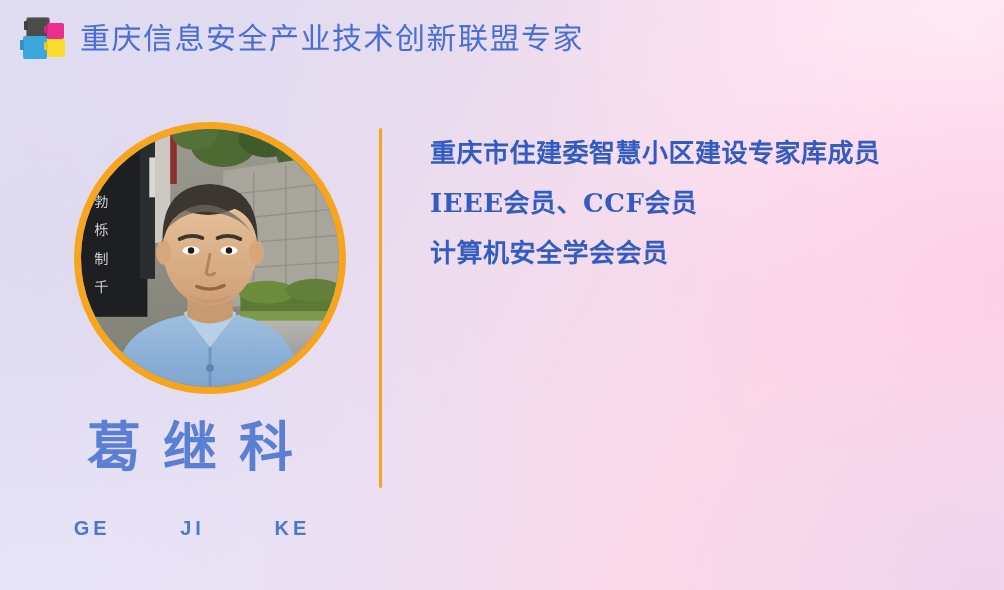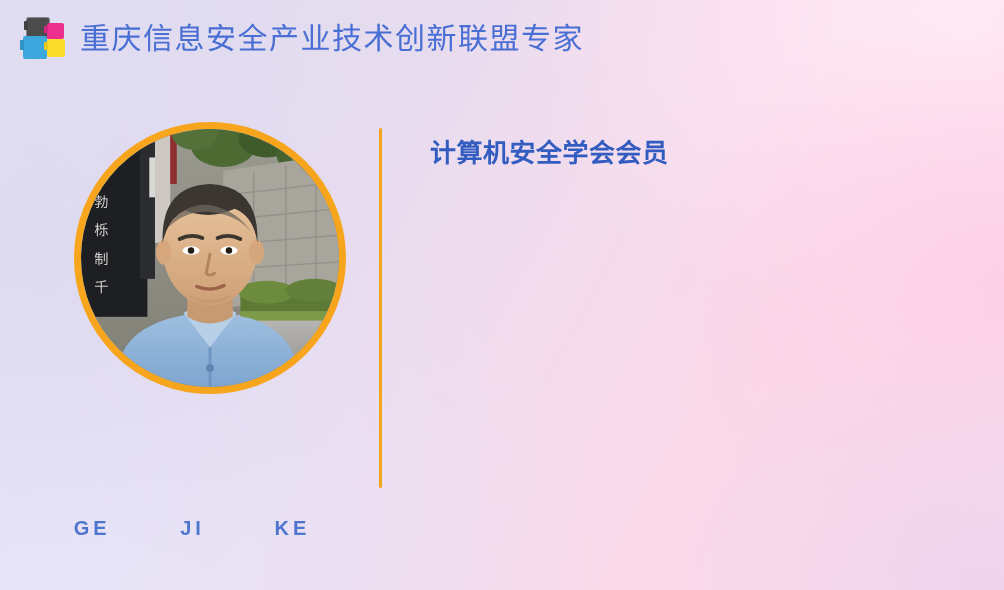--- a/index.html
+++ b/index.html
@@ -327,27 +327,30 @@
 
           <path d="M136 132 L132 152 Q136 156 141 152" stroke="#b2835c" stroke-width="3" fill="none" stroke-linecap="round"></path>
 
           <path d="M122 166 Q136 172 151 165" stroke="#9c6149" stroke-width="3.4" fill="none" stroke-linecap="round"></path>
 
           <path d="M108 172 Q136 188 164 172 Q136 196 108 172 Z" fill="#c2926a" opacity=".5"></path>
         </g>
       </svg>
     </div>
 
+    <div class="name-cn">葛继科</div>
 
     <div class="name-py">
       <span>GE</span>
       <span>JI</span>
       <span>KE</span>
     </div>
   </div>
 
   <div class="divider"></div>
 
   <div class="cred">
+    <div class="cred-line">重庆市住建委智慧小区建设专家库成员</div>
+    <div class="cred-line">IEEE会员、CCF会员</div>
     <div class="cred-line">计算机安全学会会员</div>
   </div>
 
 </div>
 
 </body></html>

